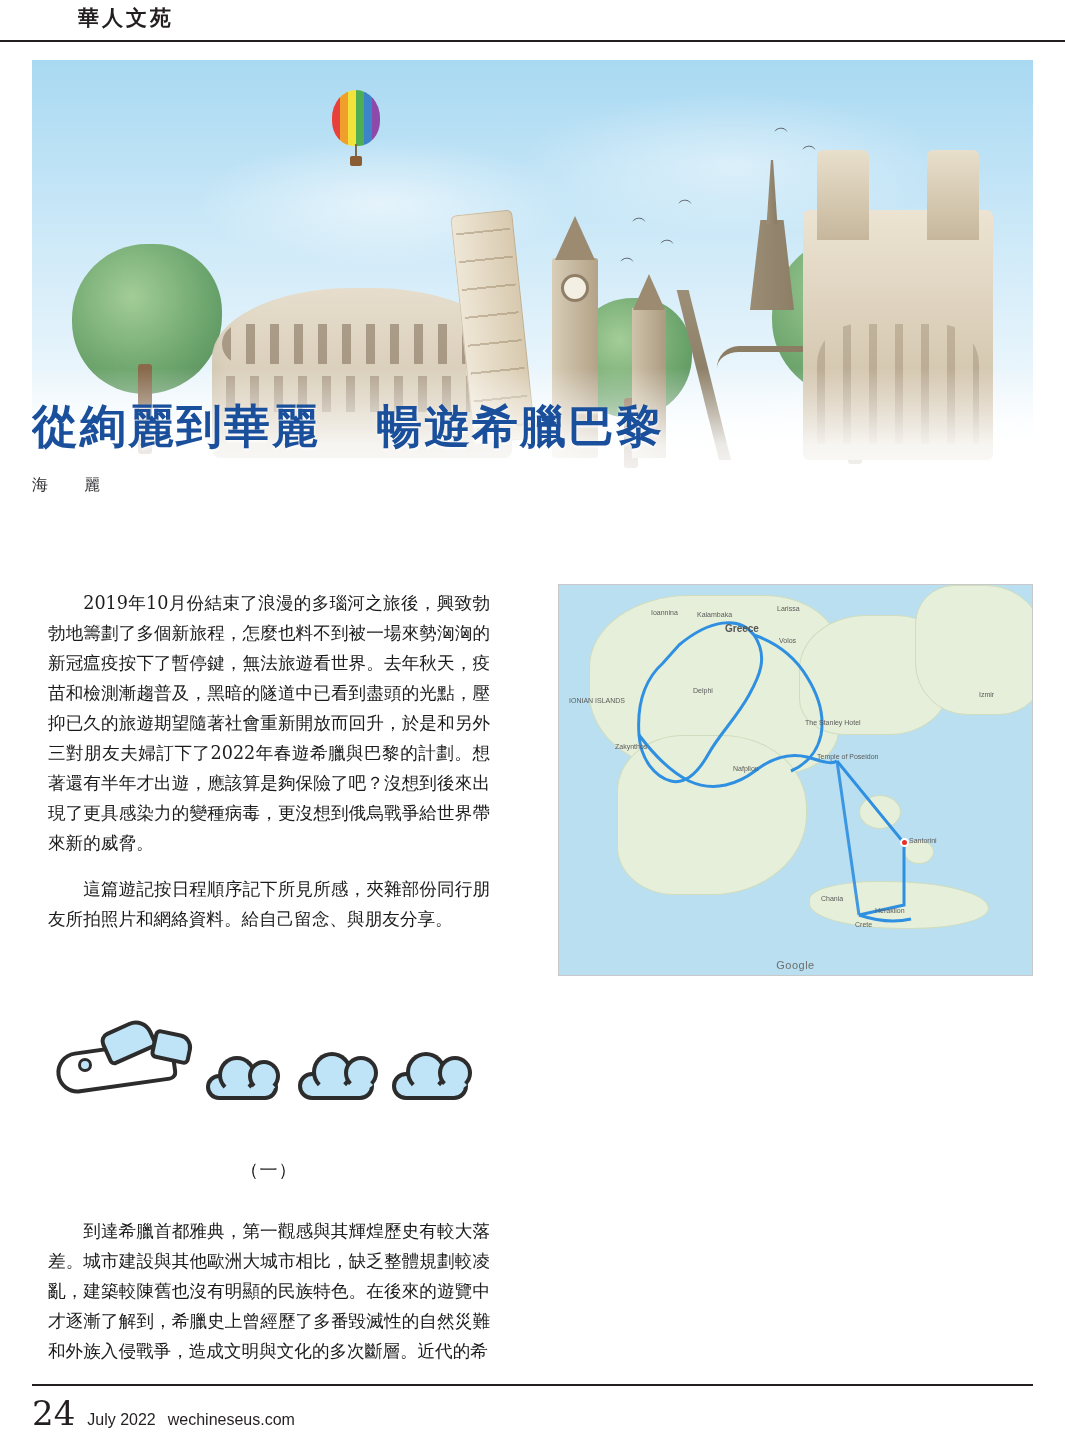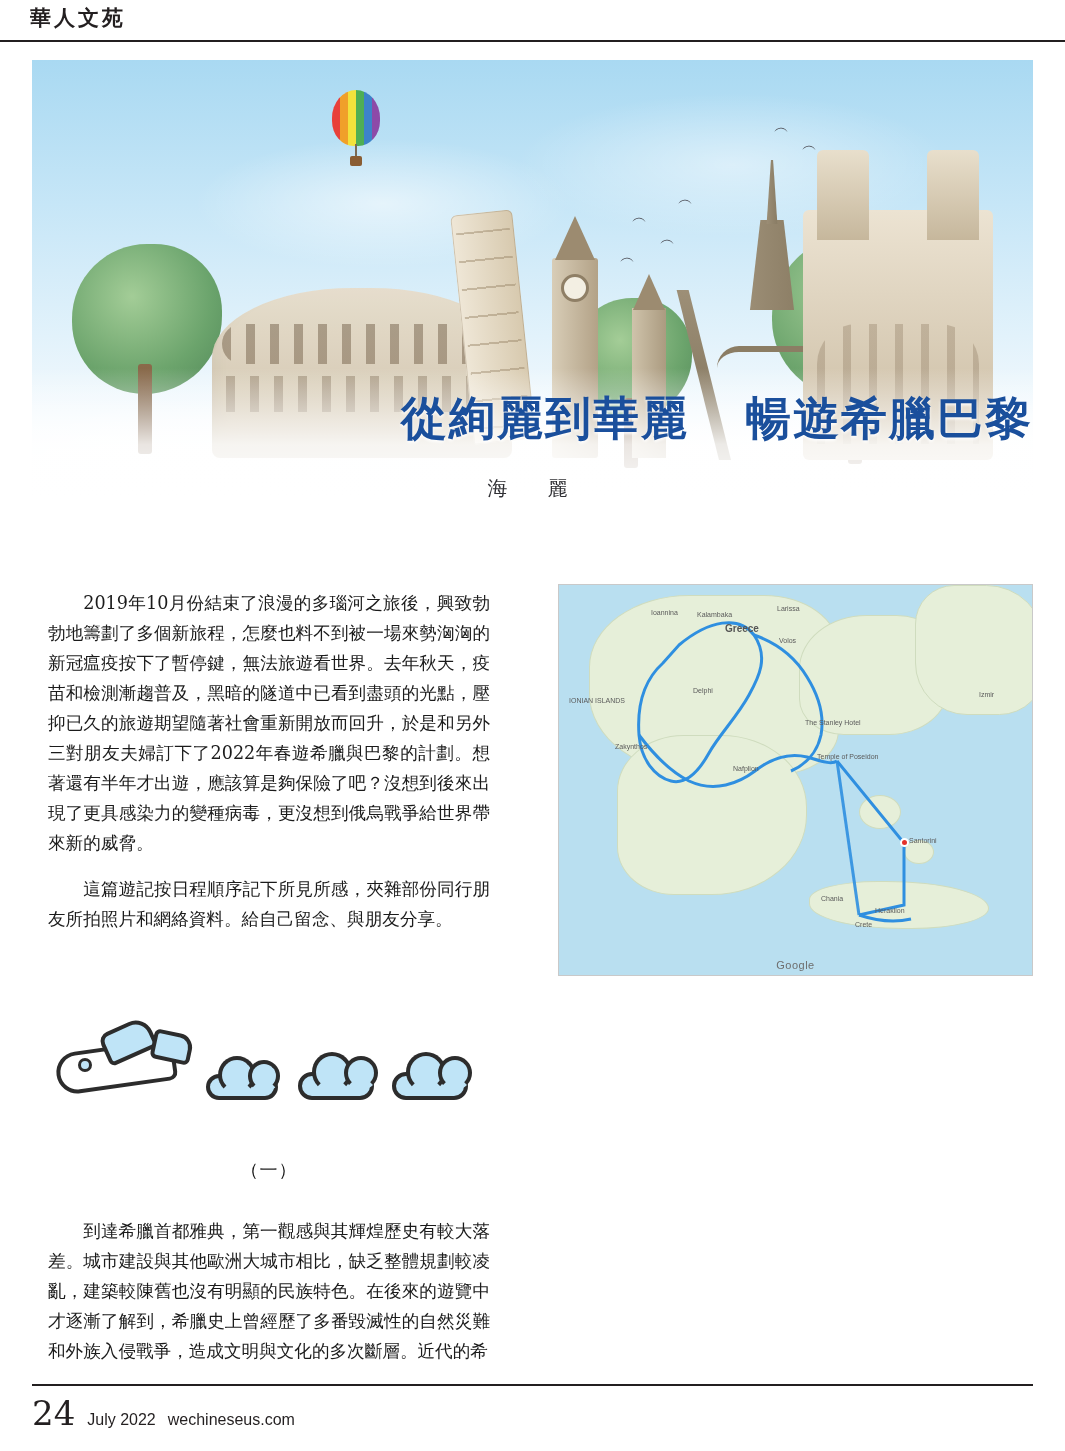--- a/index.html
+++ b/index.html
@@ -24,20 +24,21 @@
     align-items: flex-start;
   }
   .masthead-title {
     font-family: "DejaVu Serif", serif;
     font-weight: bold;
     font-size: 21px;
     letter-spacing: 3px;
     color: #231f20;
     padding-left: 30px;
     padding-top: 4px;
+    margin-left: 48px;
   }
 
   
   .hero {
     position: absolute;
     top: 60px; left: 32px;
     width: 1001px;
     height: 478px;
     overflow: hidden;
     background: linear-gradient(180deg,#bfe3f5 0%, #d6edf9 38%, #eaf6fc 62%, #ffffff 100%);
@@ -185,37 +186,36 @@
   .bird {
     position: absolute; color: #4a4a52; font-size: 15px; line-height: 1;
   }
   .cloud-band {
     position: absolute; left: 0; right: 0; bottom: 0; height: 170px;
     background: linear-gradient(180deg, rgba(255,255,255,0) 0%, rgba(255,255,255,0.85) 45%, #ffffff 80%);
   }
   .hero-title {
     position: absolute;
     left: 0; right: 0;
-    top: 328px;
-    text-align: right;
+    top: 336px;
+    text-align: left;
     font-family: "DejaVu Serif", serif;
     font-weight: bold;
     font-size: 46px;
     letter-spacing: 2px;
     color: #1a4f9c;
     text-shadow: 0 2px 3px rgba(255,255,255,0.9);
   }
   .hero-title .gap { display: inline-block; width: 56px; }
   .hero-author {
     position: absolute;
     left: 0; right: 0;
     top: 415px;
-    text-align: center;
-    font-family: "DejaVu Serif", serif;
-    font-size: 20px;
+    font-family: "DejaVu Serif", serif;
+    font-size: 16px;
     letter-spacing: 10px;
     color: #2f2f33;
   }
 
   
   .col {
     position: absolute;
     font-family: "DejaVu Serif", serif;
     font-size: 17.6px;
     line-height: 30px;

